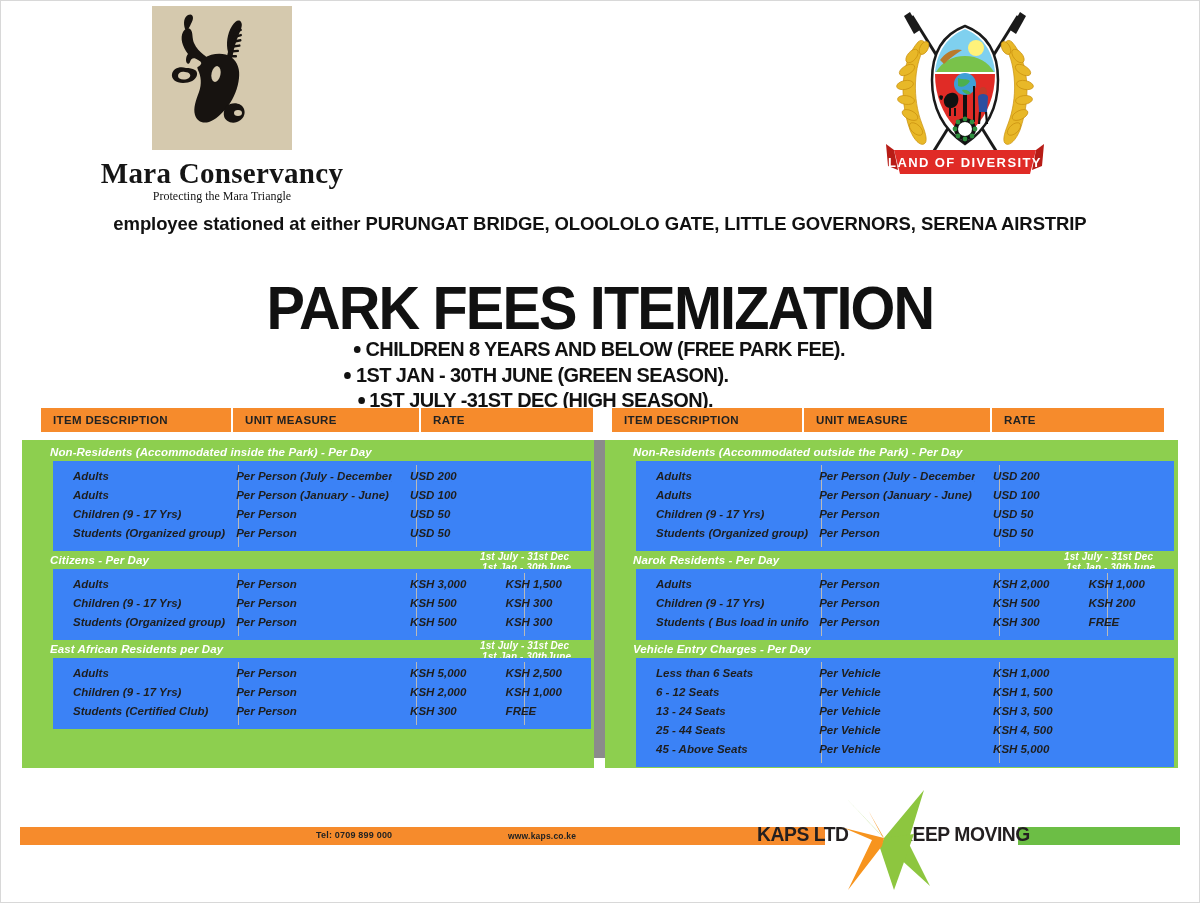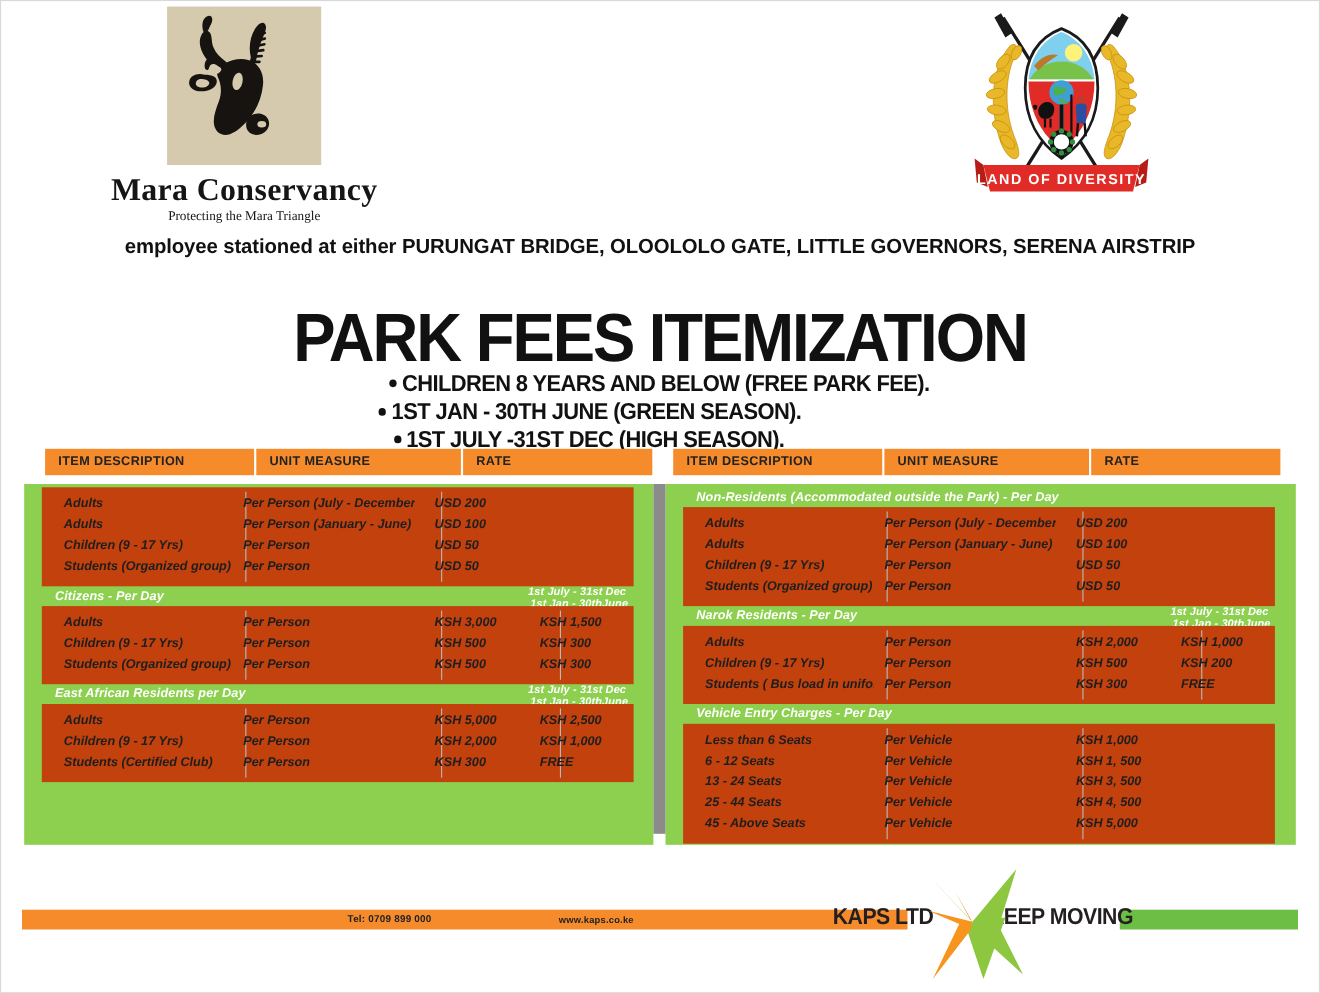--- a/index.html
+++ b/index.html
@@ -185,23 +185,24 @@
     font-size: 10px;
     font-weight: bold;
     font-style: italic;
     color: #ffffff;
     text-align: left;
   }
   .season-label.s1 { width: 108px; }
   .season-label.s2 { width: 104px; }
 
   .rows {
-    background: #c2410c;
+    background: #3b82f6;
     position: relative;
     box-sizing: border-box;
+    margin-left: 15px;
   }
   .row {
     display: flex;
     align-items: center;
     height: 19px;
     position: relative;
     z-index: 2;
   }
   .cell {
     font-size: 11.5px;
@@ -466,20 +467,23 @@
   </div>
 
   <div class="hdr-row right">
     <div class="hdr-cell hdr-c1">ITEM DESCRIPTION</div>
     <div class="hdr-cell hdr-c2">UNIT MEASURE</div>
     <div class="hdr-cell hdr-c3">RATE</div>
   </div>
 
   <div class="panel left" id="panel-left">
       <div class="section">
+        <div class="section-title">
+          <span>Non-Residents (Accommodated inside the Park) - Per Day</span>
+        </div>
         <div class="rows" style="height: 90px; padding-top: 5px; width: 538px;">
           <div class="vline" style="left: 185px;"></div>
           <div class="vline" style="left: 363px;"></div>
           <div class="row">
             <div class="cell c-desc">Adults</div>
             <div class="cell c-unit">Per Person (July - December)</div>
             <div class="cell c-r1">USD 200</div>
             <div class="cell c-r2"></div>
           </div>
           <div class="row">

